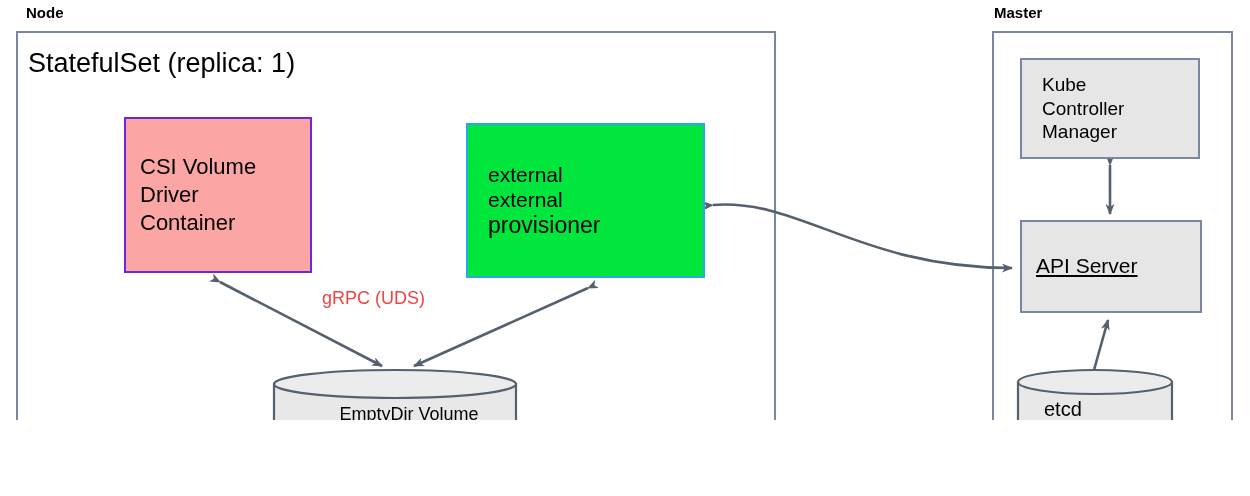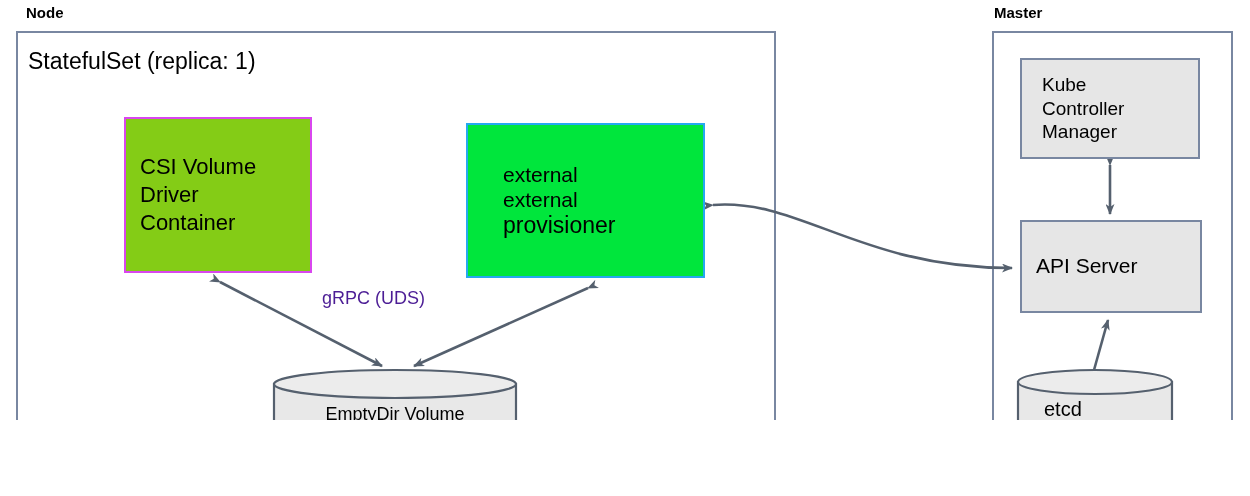--- a/index.html
+++ b/index.html
@@ -31,71 +31,72 @@
     white-space: nowrap;
   }
   .grp-box {
     position: absolute;
     border: 2px solid #7987a1;
     background: transparent;
     box-sizing: border-box;
   }
   .ss-title {
     position: absolute;
-    font-size: 23px;
+    font-size: 27px;
     color: #000000;
     white-space: nowrap;
   }
   .node-box {
     position: absolute;
     box-sizing: border-box;
     display: flex;
     flex-direction: column;
     justify-content: center;
     padding-left: 14px;
   }
   .node-box .line {
     font-size: 22px;
     line-height: 1.26;
     color: #000000;
     white-space: nowrap;
   }
   .box-orange {
-    background: #84cc16;
-    border: 2px solid #d946ef;
+    background: #fca5a5;
+    border: 2px solid #6d28d9;
   }
   .box-green {
     background: #00e63c;
     border: 2px solid #26a8f0;
   }
   .box-gray {
     background: #e6e6e6;
     border: 2px solid #7987a1;
   }
   .cyl {
     position: absolute;
   }
   .cyl .cyl-label {
     position: absolute;
     left: 0;
     width: 100%;
     text-align: center;
     font-size: 18px;
     color: #000000;
     white-space: nowrap;
+    padding-left: 14px;
   }
   .cyl .cyl-label.left {
     text-align: left;
     padding-left: 28px;
     box-sizing: border-box;
   }
   .edge-label {
     position: absolute;
     font-size: 18px;
-    color: #4c1d95;
+    color: #ef4444;
     white-space: nowrap;
   }
 </style>
 </head>
 <body>
 
 <div id="canvas">
 
   <div class="grp-label" style="left:26px; top:4px;">Node</div>
   <div class="grp-label" style="left:994px; top:4px;">Master</div>
@@ -122,21 +123,21 @@
 
     <line x1="1094" y1="370" x2="1108" y2="320" stroke="#55606e" stroke-width="2.6" marker-start="url(#ah)" marker-end="url(#ah)"></line>
   </svg>
 
   <div class="node-box box-orange" style="left:124px; top:117px; width:188px; height:156px;">
     <div class="line">CSI Volume</div>
     <div class="line">Driver</div>
     <div class="line">Container</div>
   </div>
 
-  <div class="node-box box-green" style="left:466px; top:123px; width:239px; height:155px; padding-left:35px;">
+  <div class="node-box box-green" style="left:466px; top:123px; width:239px; height:155px; padding-left:20px;">
     <div class="line" style="font-size:21px; line-height:1.2;">external</div>
     <div class="line" style="font-size:21px; line-height:1.2;">external</div>
     <div class="line" style="font-size:23px; line-height:1.2;">provisioner</div>
   </div>
 
   <div class="edge-label" style="left:322px; top:288px;">gRPC (UDS)</div>
 
   <div class="cyl" style="left:272px; top:368px; width:246px; height:86px;">
     <svg width="246" height="86" viewBox="0 0 246 86">
       <path d="M2,16 L2,70 A121,16 0 0 0 244,70 L244,16 Z" fill="#e8e8e8" stroke="#55606e" stroke-width="2.2"></path>
@@ -145,21 +146,21 @@
     <div class="cyl-label" style="top:36px;">EmptyDir Volume</div>
   </div>
 
   <div class="node-box box-gray" style="left:1020px; top:58px; width:180px; height:101px; padding-left:20px;">
     <div class="line" style="font-size:19px; line-height:1.25;">Kube</div>
     <div class="line" style="font-size:19px; line-height:1.25;">Controller</div>
     <div class="line" style="font-size:19px; line-height:1.25;">Manager</div>
   </div>
 
   <div class="node-box box-gray" style="left:1020px; top:220px; width:182px; height:93px; padding-left:14px;">
-    <div class="line" style="font-size:21px;">API Server</div>
+    <div class="line" style="font-size:21px;text-decoration:underline;">API Server</div>
   </div>
 
   <div class="cyl" style="left:1016px; top:368px; width:158px; height:74px;">
     <svg width="158" height="74" viewBox="0 0 158 74">
       <path d="M2,14 L2,58 A77,14 0 0 0 156,58 L156,14 Z" fill="#e8e8e8" stroke="#55606e" stroke-width="2.2"></path>
       <ellipse cx="79" cy="14" rx="77" ry="12" fill="#ececec" stroke="#55606e" stroke-width="2.2"></ellipse>
     </svg>
     <div class="cyl-label left" style="top:30px; font-size:20px;">etcd</div>
   </div>
 

